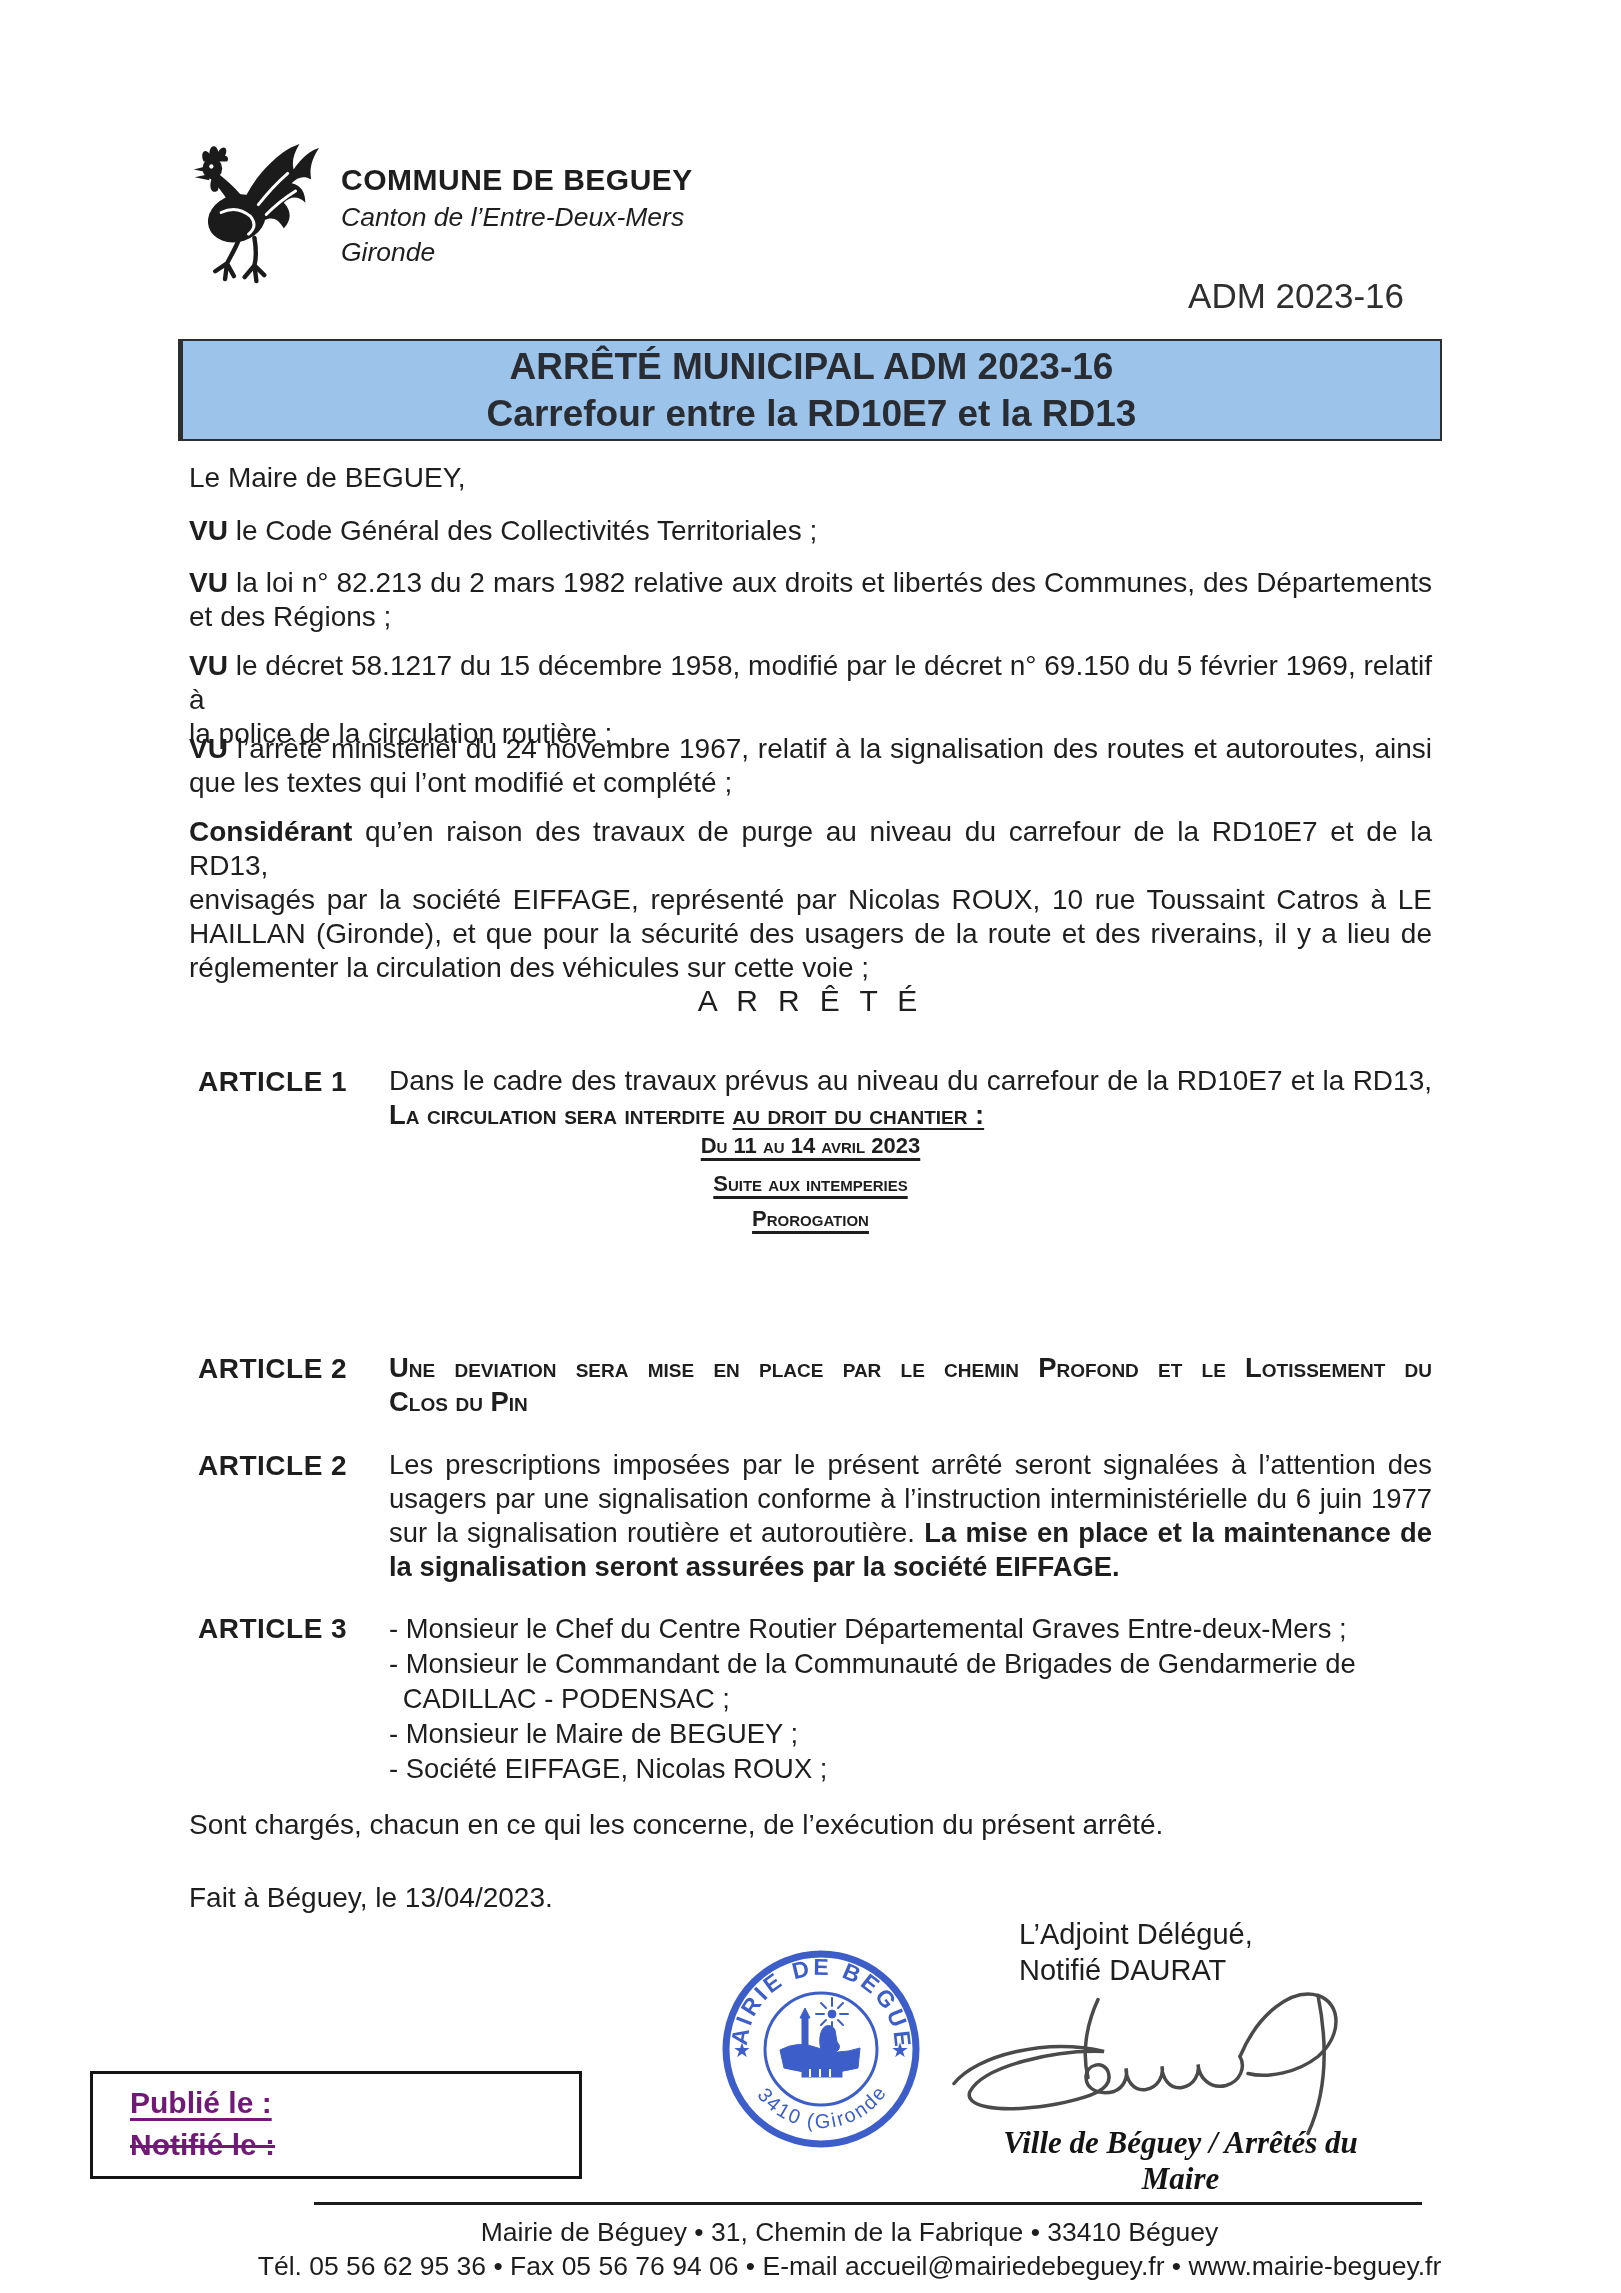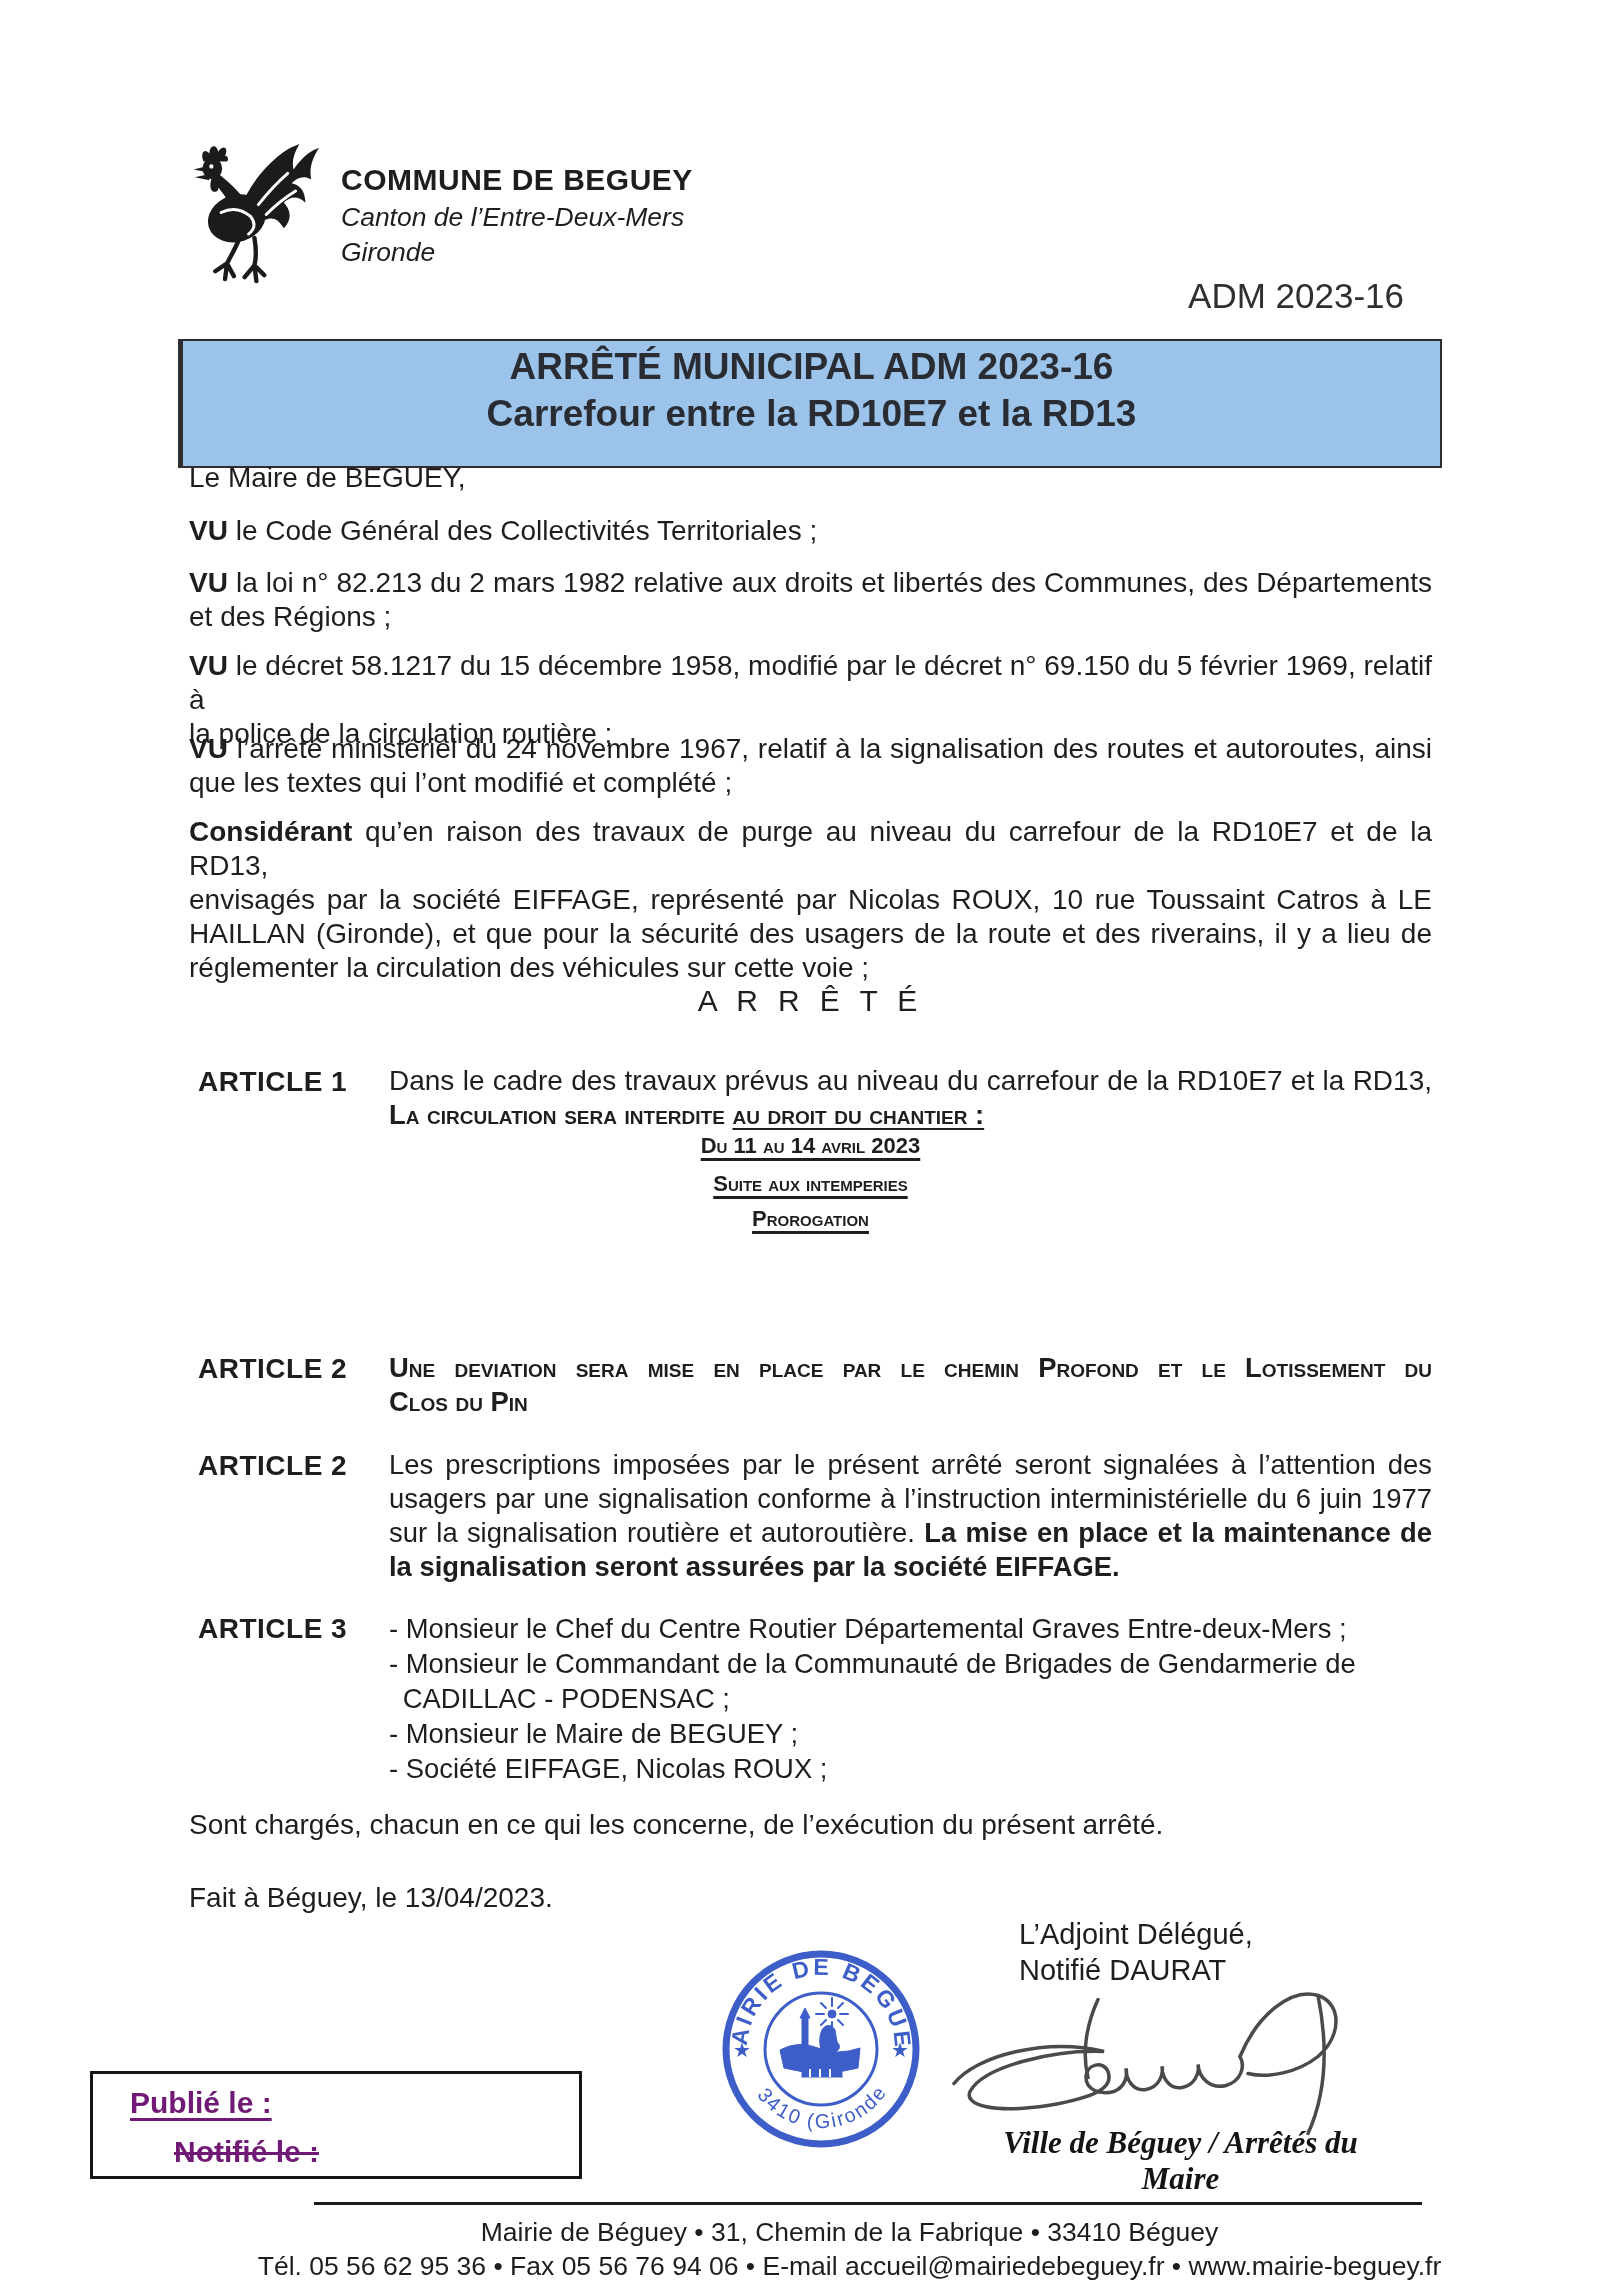--- a/index.html
+++ b/index.html
@@ -7,21 +7,21 @@
         font-family:"Liberation Sans",sans-serif;color:#1e1e1e;overflow:hidden;}
   .abs{position:absolute;}
 
   
   .commune-name{left:341px;top:163px;font-size:30px;font-weight:bold;letter-spacing:0.5px;}
   .canton{left:341px;top:202px;font-size:26.5px;font-style:italic;}
   .departement{left:341px;top:237px;font-size:26.5px;font-style:italic;text-align:right;}
   .adm-ref{right:217px;top:276px;font-size:35px;color:#2f2f2f;}
 
   
-  .banner{left:178px;top:339px;width:1264px;height:129px;box-sizing:border-box;
+  .banner{left:178px;top:339px;width:1264px;height:102px;box-sizing:border-box;
           background:#9cc3e9;border:2.9px solid #2e2e2e;border-left-width:5.9px;
           text-align:center;font-weight:bold;font-size:37px;line-height:47px;color:#292d33;padding-top:2px;}
 
   
   .para{left:189px;width:1243px;font-size:28px;line-height:34px;}
   .jl{text-align:justify;text-align-last:justify;}
   .lead{font-weight:bold;}
 
   .decree-heading{left:189px;width:1243px;top:984px;text-align:center;
                   font-weight:normal;font-size:30px;letter-spacing:5.9px;}
@@ -43,21 +43,21 @@
   .dateline{left:189px;top:1882px;width:784px;font-size:28px;}
 
   .signatory{left:1019px;top:1916px;font-size:29px;line-height:36px;}
   .attribution{left:965px;top:2125px;width:431px;text-align:center;
                font-family:"Liberation Serif",serif;font-style:italic;font-weight:bold;font-size:31px;color:#141414;}
 
   
   .pubbox{left:90px;top:2071px;width:492px;height:108px;box-sizing:border-box;border:3.9px solid #151515;}
   .pub-label{position:absolute;left:37px;font-size:30px;font-weight:bold;color:#701a75;}
   .pub-1{top:11.8px;text-decoration:underline;text-underline-offset:4.9px;text-decoration-thickness:2.9px;}
-  .pub-2{top:61px;text-decoration:line-through;text-decoration-thickness:2.9px;margin-left:44px;}
+  .pub-2{top:54px;text-decoration:line-through;text-decoration-thickness:2.9px;}
 
   .footer-sep{left:314px;top:2202px;width:1108px;height:2.9px;background:#1c1c1c;}
   .footer{left:78px;right:0;top:2215px;text-align:center;font-size:26.5px;line-height:34px;color:#1d1d1d;}
 
   .stamp{left:718px;top:1946px;}
   .stamp text{font-family:"Liberation Sans",sans-serif;fill:#3d5ec9;}
   .sig-svg{left:936px;top:1965px;}
   .logo-svg{left:182px;top:140px;}
 </style>
 </head>

